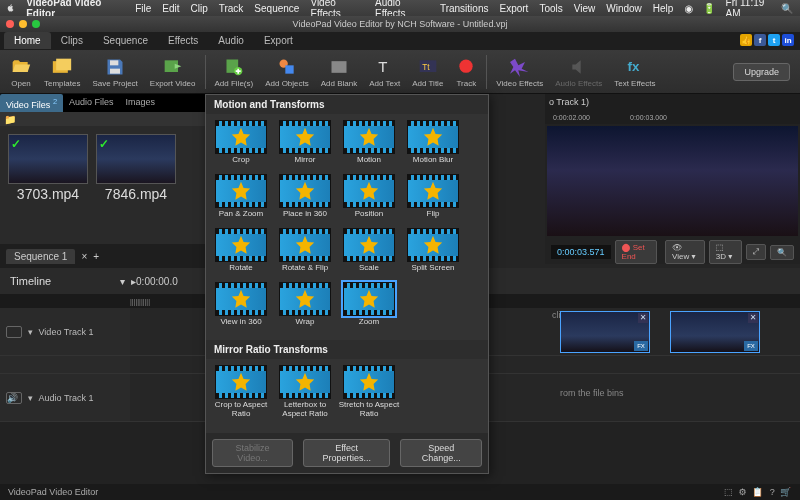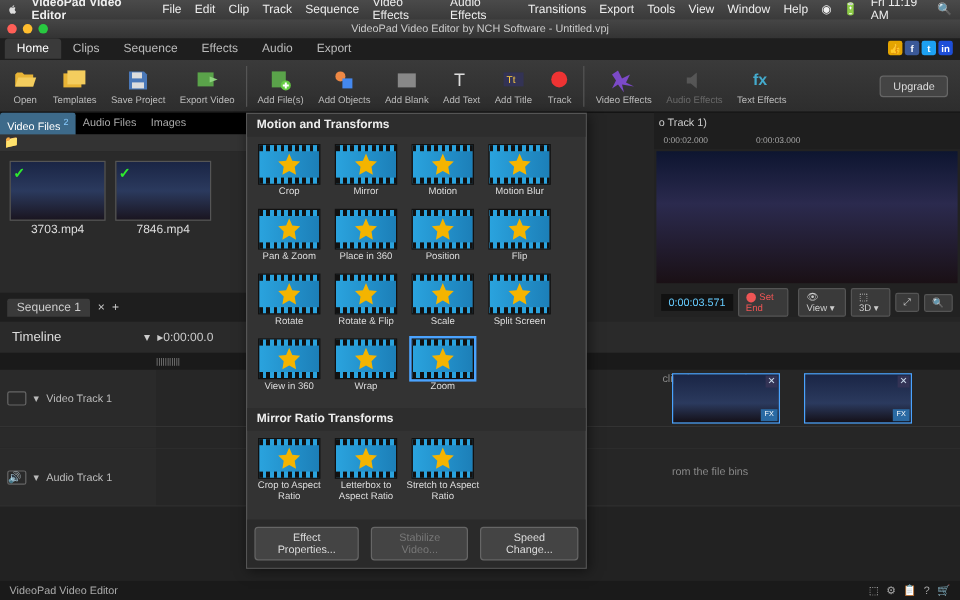--- a/index.html
+++ b/index.html
@@ -24,21 +24,21 @@
 .midrow{display:flex;height:150px}
 .binpanel{width:205px;background:#2a2a2a;display:flex;flex-direction:column}
 .bintabs{height:18px;display:flex;font-size:9px;background:#000000;align-items:flex-start}
 .bintabs .bt{padding:3px 6px;color:#aaa}
 .bintabs .bt.active{background:#3d6a8a;color:#fff;border-radius:2px 2px 0 0}
 .bintools{height:14px;background:#333;display:flex;align-items:center;padding:0 4px}
 .binbody{flex:1;background:#2a2a2a;display:flex;gap:8px;padding:8px;position:relative}
 .clip{width:80px;display:flex;flex-direction:column;align-items:center;gap:2px}
 .thumb{width:80px;height:50px;background:linear-gradient(180deg,#1a2545 0%,#2b3a5e 50%,#1a1520 100%);border:1px solid #555;position:relative}
 .thumb::after{content:"✓";position:absolute;top:2px;left:2px;color:#2eea2e;font-size:12px;font-weight:bold}
-.clipname{font-size:10px;color:#ddd}
+.clipname{font-size:14px;color:#ddd}
 .fxpanel{flex:1;background:#333;position:absolute;left:205px;top:94px;width:284px;height:380px;z-index:50;border:1px solid #555;display:flex;flex-direction:column;box-shadow:2px 2px 10px rgba(0,0,0,.5)}
 .fxhead{padding:4px 8px;font-size:10px;font-weight:bold;color:#eee;background:#2d2d2d}
 .fxgrid{display:flex;flex-wrap:wrap;padding:6px 4px;gap:2px}
 .fxitem{width:62px;display:flex;flex-direction:column;align-items:center;gap:2px}
 .fxitem.sel .fxthumb{outline:2px solid #4aa3ff}
 .fxthumb{width:52px;height:34px;background:linear-gradient(90deg,#2aa3de 0%,#1c7fb8 100%);position:relative;border:1px solid #111;display:flex;align-items:center;justify-content:center}
 .fxthumb::before,.fxthumb::after{content:"";position:absolute;left:0;right:0;height:5px;background:repeating-linear-gradient(90deg,#111 0 3px,#2aa3de 3px 6px)}
 .fxthumb::before{top:0}.fxthumb::after{bottom:0}
 .star{width:22px;height:22px}
 .fxlabel{font-size:8px;color:#ddd;text-align:center;line-height:1.1;height:16px}
@@ -411,22 +411,22 @@
       <div class="fxitem">
         <div class="fxthumb">
           <svg class="star" viewBox="0 0 24 24">
             <path fill="#f4b400" d="M12 2l2.8 6.6L22 9.3l-5 4.9 1.2 7.3L12 18l-6.2 3.5L7 14.2 2 9.3l7.2-0.7z"></path>
           </svg>
         </div>
         <div class="fxlabel">Stretch to Aspect Ratio</div>
       </div>
     </div>
   <div class="fxbtns">
+    <button disabled="">Stabilize Video...</button>
     <button>Effect Properties...</button>
-    <button disabled="">Stabilize Video...</button>
     <button>Speed Change...</button>
   </div>
 </div>
 
 <div class="preview">
   <div class="prevtabs">
       <span>o Track 1)</span>
     </div>
   <div class="ruler" style="position:relative;left:0;top:0">
       <span>0:00:02.000</span>

